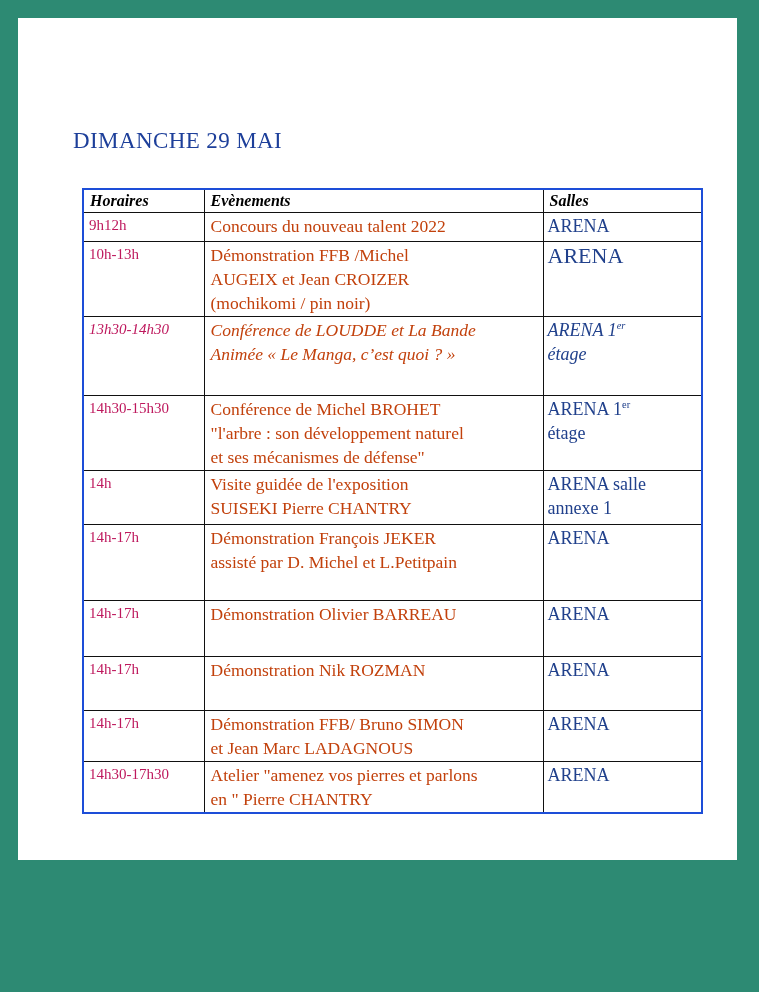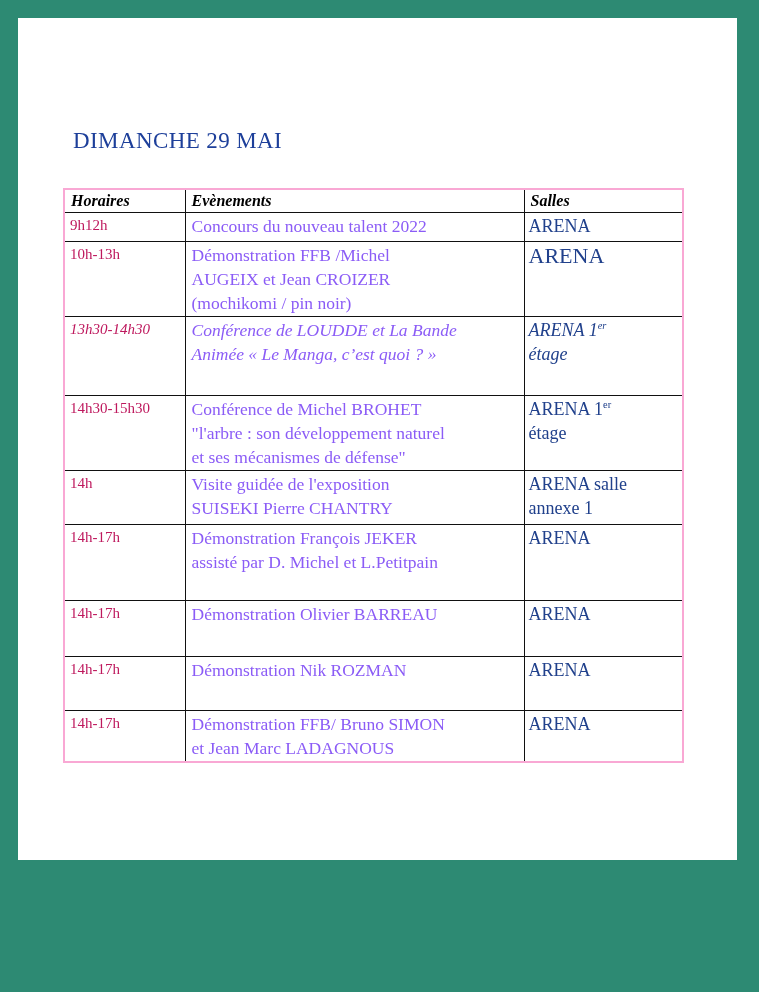--- a/index.html
+++ b/index.html
@@ -24,26 +24,26 @@
     left: 55px;
     top: 110px;
     margin: 0;
     font-size: 23px;
     font-weight: normal;
     letter-spacing: 0.4px;
     color: var(--title-blue, #1d3f9a);
   }
   table.schedule {
     position: absolute;
-    left: 45px;
+    left: 64px;
     top: 170px;
     width: 619px;
     table-layout: fixed;
     border-collapse: collapse;
-    border: 2px solid #f9a8d4;
+    border: 2px solid #1d4ed8;
   }
   col.c-time  { width: 121px; }
   col.c-event { width: 339px; }
   col.c-salle { width: 159px; }
   .schedule th, .schedule td {
     border: 1.5px solid #111;
     vertical-align: top;
     text-align: left;
     overflow: hidden;
   }
@@ -57,21 +57,21 @@
     line-height: 19px;
   }
   .time-cell {
     font-size: 15px;
     color: #be185d;
     padding: 2px 4px 1px 5px;
     line-height: 20px;
   }
   .event-cell {
     font-size: 17.5px;
-    color: #8b5cf6;
+    color: #c2410c;
     padding: 1px 4px 1px 6px;
     line-height: 24px;
     white-space: pre-line;
   }
   .salle-cell {
     font-size: 18px;
     color: var(--accent-blue, #21418c);
     padding: 1px 3px 1px 4px;
     line-height: 24px;
     white-space: pre-line;
@@ -162,15 +162,21 @@
           <td class="time-cell">14h-17h</td>
           <td class="event-cell">Démonstration Nik ROZMAN</td>
           <td class="salle-cell">ARENA</td>
         </tr>
         <tr>
           <td class="time-cell">14h-17h</td>
           <td class="event-cell">Démonstration FFB/ Bruno SIMON
 et Jean Marc LADAGNOUS</td>
           <td class="salle-cell">ARENA</td>
         </tr>
+        <tr>
+          <td class="time-cell">14h30-17h30</td>
+          <td class="event-cell">Atelier "amenez vos pierres et parlons
+en " Pierre CHANTRY</td>
+          <td class="salle-cell">ARENA</td>
+        </tr>
       </tbody>
   </table>
 </div>
 
 </body></html>

